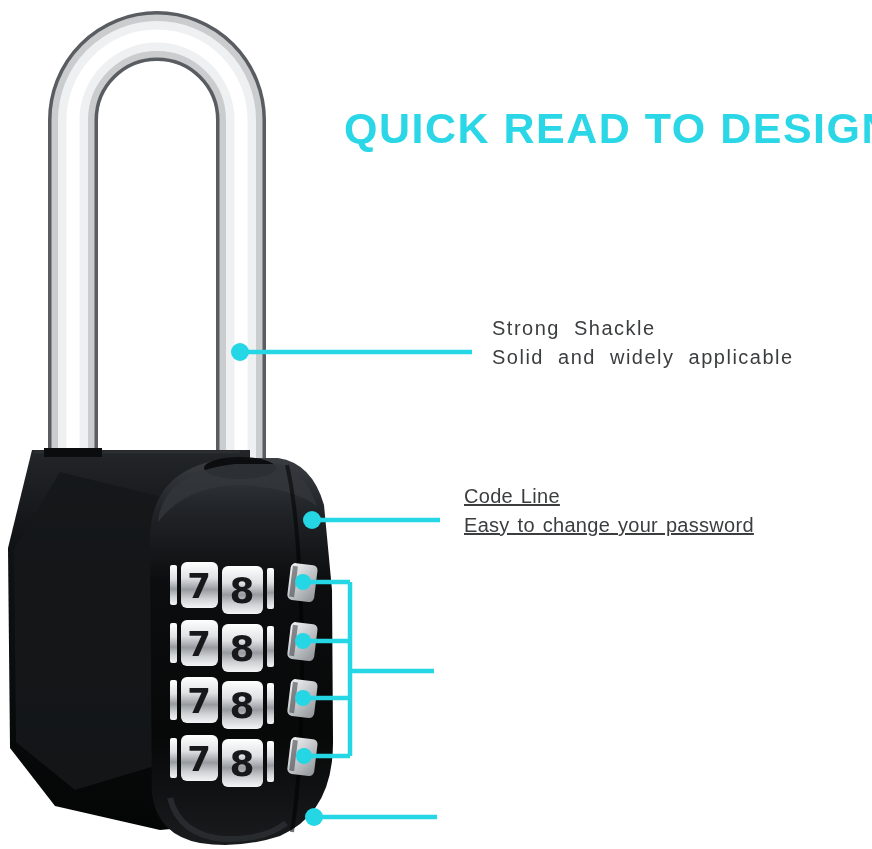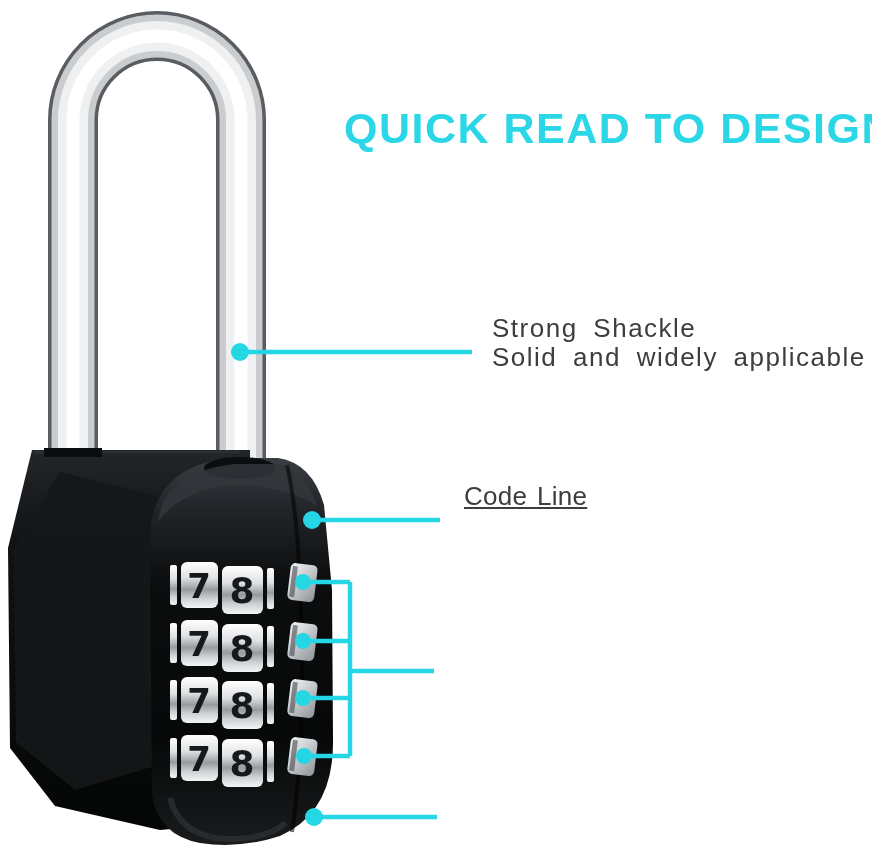--- a/index.html
+++ b/index.html
@@ -1,21 +1,21 @@
 <!DOCTYPE html>
 <html><head>
 <meta charset="utf-8">
 <style>
   html,body{margin:0;padding:0;background:#ffffff;}
   #stage{position:relative;width:872px;height:849px;background:#ffffff;overflow:hidden;
          font-family:"Liberation Sans", sans-serif;}
   #art{position:absolute;left:0;top:0;}
   .title{position:absolute;left:344px;top:104px;font-size:43px;font-weight:bold;
          letter-spacing:1.5px;color:#2BD7E7;white-space:nowrap;}
-  .callout{position:absolute;color:#3B3D3F;font-size:26px;line-height:29px;white-space:nowrap;}
+  .callout{position:absolute;color:#3B3D3F;font-size:20px;line-height:29px;white-space:nowrap;}
   .callout .hd{display:block;}
   .callout .sub{display:block;text-align:center;}
   .spread{letter-spacing:1.5px;word-spacing:7px;}
   .tight{letter-spacing:0.3px;word-spacing:2px;text-decoration:underline;}
   #co-shackle{left:492px;top:314px;}
   #co-code{left:464px;top:482px;}
   #co-side{left:456px;top:636px;}
   #co-premium{left:457px;top:780px;}
   text.digit{font-family:"DejaVu Sans", sans-serif;font-weight:bold;fill:#17181A;}
 </style>
@@ -160,17 +160,18 @@
 
   <div class="title">QUICK READ TO DESIGN</div>
 
   <div id="co-shackle" class="callout spread">
     <span class="hd">Strong Shackle</span>
     <span class="sub">Solid and widely applicable</span>
   </div>
 
   <div id="co-code" class="callout tight">
     <span class="hd">Code Line</span>
+    <span class="sub">Easy to change your password</span>
   </div>
 
 
 
 </div>
 
 </body></html>

